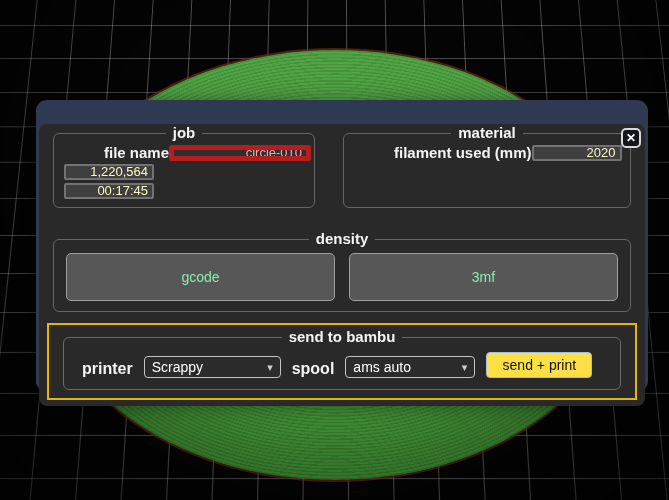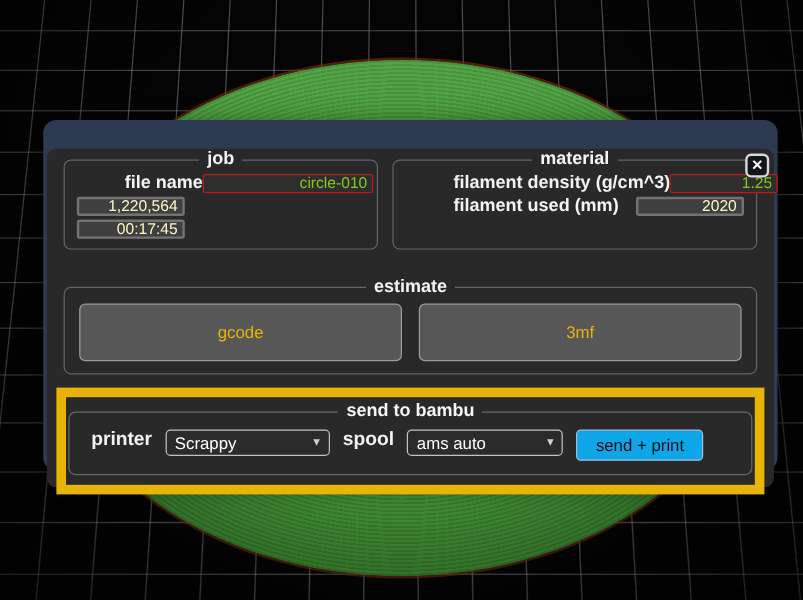--- a/index.html
+++ b/index.html
@@ -38,55 +38,55 @@
   }
   .dialog-inner{position:relative;height:100%;background:#292929;border-radius:8px;color:#f3f3f3;}
   .close-btn{
     position:absolute;top:4px;right:4px;width:20px;height:20px;box-sizing:border-box;
     background:rgba(18,20,26,.92);border:2px solid #d9d9d9;border-radius:5px;color:#fff;
     display:flex;align-items:center;justify-content:center;font-size:12px;font-weight:bold;
     cursor:pointer;padding:0;line-height:1;font-family:"Liberation Sans",sans-serif;
   }
   fieldset{border:1px solid #666;border-radius:6px;margin:0;padding:1px 10px 7px;min-width:0;}
   legend{font-weight:bold;font-size:15px;color:#f5f5f5;padding:0 7px;margin:0 auto;line-height:18px;}
-  .row1{display:flex;gap:12px;margin:20px 14px 0;}
+  .row1{display:flex;gap:28px;margin:20px 14px 0;}
   .fs-job{width:262px;box-sizing:border-box;}
   .fs-material{flex:1;}
   .frow{display:flex;justify-content:space-between;align-items:center;height:19px;}
   .flabel{font-size:15px;font-weight:bold;white-space:nowrap;margin-left:40px;}
   .fin{
     box-sizing:border-box;height:16px;font-size:13px;text-align:right;padding:0 4px;border-radius:2px;
-    background:#2e2e2e;border:1px solid #b91c1c;color:#84cc16;font-family:"Liberation Sans",sans-serif;
+    background:#2e2e2e;border:5px solid #b91c1c;color:#fca5a5;font-family:"Liberation Sans",sans-serif;
   }
   .fin.wide{width:142px;}
   .fin.narrow{width:90px;}
   .fin.off{background:#3f3f3f;border:2px solid #737373;color:#fef9c3;}
   .fs-download{margin:22px 14px 0;padding-bottom:10px;}
   .dl-buttons{display:flex;gap:14px;padding:4px 2px 0;}
   .dl-btn{
     flex:1;height:48px;background:#575757;border:1px solid #9d9d9d;border-radius:5px;
-    color:#eab308;font-size:14px;cursor:pointer;font-family:"Liberation Sans",sans-serif;
+    color:#86efac;font-size:14px;cursor:pointer;font-family:"Liberation Sans",sans-serif;
   }
-  .bambu-wrap{margin:11px 8px 0;border:8px solid #eab308;padding:3px 2px 8px;}
+  .bambu-wrap{margin:11px 8px 0;border:2px solid #eab308;padding:3px 14px 8px;}
   .fs-bambu{border:1px solid #6a6a6a;}
-  .bambu-row{display:flex;align-items:flex-start;gap:11px;padding:5px 8px 4px;}
+  .bambu-row{display:flex;align-items:flex-end;gap:11px;padding:5px 8px 4px;}
   .big-label{font-size:16px;font-weight:bold;}
   .select{
     box-sizing:border-box;height:22px;border:1px solid #c4c4c4;border-radius:4px;background:#2b2b2b;
     display:flex;align-items:center;padding:0 7px;font-size:14px;color:#fff;cursor:pointer;
   }
   .sel-printer{width:137px;}
   .sel-spool{width:130px;}
   .chevron{margin-left:auto;color:#cfcfcf;font-size:11px;line-height:1;}
   .btn-send{
     width:64px;height:26px;margin-left:auto;background:#575757;border:1px solid #9d9d9d;border-radius:4px;
     color:#fff;font-size:14px;cursor:pointer;font-family:"Liberation Sans",sans-serif;
   }
   .btn-send-print{
-    width:106px;height:26px;background:#0ea5e9;border:1px solid #a9bdd6;border-radius:4px;
+    width:106px;height:26px;background:#fde047;border:1px solid #a9bdd6;border-radius:4px;
     color:#101010;font-size:14px;cursor:pointer;font-family:"Liberation Sans",sans-serif;
   }
 </style>
 </head>
 <body>
 
 <div class="scene">
   <div class="grid-plane"></div>
   <div class="plate-disc"></div>
   <div class="vignette"></div>
@@ -110,32 +110,28 @@
           <input class="fin narrow off" readonly="" value="1,220,564" style="">
         </div>
         <div class="frow">
           <input class="fin narrow off" readonly="" value="00:17:45" style="">
         </div>
       </fieldset>
 
       <fieldset class="fs-material">
         <legend>material</legend>
         <div class="frow">
-          <span class="flabel">filament density (g/cm^3)</span>
-          <input class="fin narrow" value="1.25" style="">
-        </div>
-        <div class="frow">
           <span class="flabel">filament used (mm)</span>
           <input class="fin narrow off" readonly="" value="2020" style="">
         </div>
       </fieldset>
     </div>
 
     <fieldset class="fs-download">
-      <legend>estimate</legend>
+      <legend>density</legend>
       <div class="dl-buttons">
         <button class="dl-btn">gcode</button>
         <button class="dl-btn">3mf</button>
       </div>
     </fieldset>
 
     <div class="bambu-wrap">
       <fieldset class="fs-bambu">
         <legend>send to bambu</legend>
         <div class="bambu-row">

